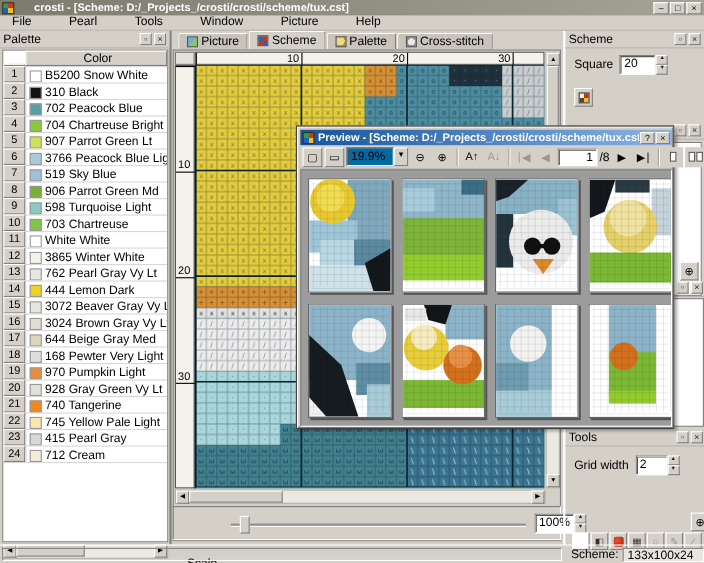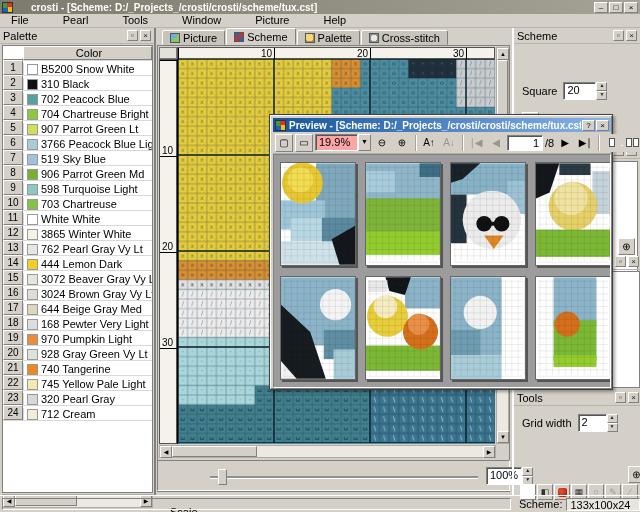--- a/index.html
+++ b/index.html
@@ -67,21 +67,21 @@
   #magnify-btn { left:327px; top:5px; position:absolute; width:17px; height:17px; }
   .spinbox { display:flex; }
   .spin-field { background:#fff; border:1px solid; border-color:#808080 #fff #fff #808080; box-shadow:inset 1px 1px 0 #555; padding:1px 3px; flex:1; font-size:11px; }
   .spin-btns { width:11px; display:flex; flex-direction:column; flex:none; }
   .spin-btns div { flex:1; background:#d4d0c8; border:1px solid; border-color:#fff #808080 #808080 #fff; font-size:5px; line-height:5px; text-align:center; color:#222; }
 
   
   #right-dock { left:512px; top:28px; width:128px; height:467px; border-left:2px solid #fff; }
   .sect-header { height:16px; display:flex; align-items:center; padding:0 3px; border-bottom:1px solid #b8b4ac; }
   .sect-header .dtitle { flex:1; }
-  #scheme-sect-body { padding:6px 8px;margin-top:32px; }
+  #scheme-sect-body { padding:6px 8px; }
   .label-spin { display:flex; align-items:center; gap:6px; }
   .label-spin .spinbox { width:42px; height:18px; }
   .icon-btn { width:17px; height:17px; background:#d4d0c8; border:1px solid; border-color:#fff #808080 #808080 #fff; display:flex; align-items:center; justify-content:center; }
   #picture-body { background:#fff; border:1px solid #808080; height:140px; margin:2px; }
   #tools-buttons { position:absolute; left:6px; top:78px; display:flex; gap:1px; }
   .tbtn { width:16px; height:16px; background:#d4d0c8; border:1px solid; border-color:#fff #808080 #808080 #fff; display:flex; align-items:center; justify-content:center; font-size:9px; color:#333; }
   .tbtn.blank { background:#fff; }
   .tbtn.disabled { color:#9a968c; }
 
   
@@ -93,21 +93,21 @@
   
   #preview-win { left:269px; top:114px; width:344px; height:276px; background:#d4d0c8; border:1px solid #404040; box-shadow:inset 1px 1px 0 #fff, inset -1px -1px 0 #808080, 2px 2px 3px rgba(0,0,0,.35); }
   #preview-title { left:3px; top:3px; width:338px; height:14px; position:absolute; background:linear-gradient(90deg,#16549c,#8ab4e8); display:flex; align-items:center; padding:0 2px; }
   #preview-title .ttext { color:#fff; font-size:10px; font-weight:bold; flex:1; margin-left:3px; white-space:nowrap; overflow:hidden; }
   #preview-toolbar { left:3px; top:17px; width:338px; height:22px; position:absolute; display:flex; align-items:center; gap:2px; padding:0 2px; border-bottom:1px solid #b4b0a8; }
   .pt-btn { width:18px; height:18px; background:#d4d0c8; border:1px solid #d4d0c8; display:flex; align-items:center; justify-content:center; font-size:10px; flex:none; }
   .pt-btn.framed { border-color:#fff #808080 #808080 #fff; }
   .pt-btn.dis { color:#9a968c; }
   .pt-sep { width:1px; height:16px; background:#a8a49c; box-shadow:1px 0 0 #fff; margin:0 2px; flex:none; }
   #pv-zoom { width:56px; height:17px; display:flex; flex:none; }
-  #pv-zoom .zfield { flex:1; background:#fca5a5; border:1px solid; border-color:#808080 #fff #fff #808080; box-shadow:inset 1px 1px 0 #555; padding:1px 3px; }
+  #pv-zoom .zfield { flex:1; background:#0369a1; border:1px solid; border-color:#808080 #fff #fff #808080; box-shadow:inset 1px 1px 0 #555; padding:1px 3px; }
   #pv-zoom .zdrop { width:13px; background:#d4d0c8; border:1px solid; border-color:#fff #808080 #808080 #fff; font-size:7px; text-align:center; line-height:14px; }
   #pv-pageno { width:36px; height:16px; flex:none; }
   .layout-ico { display:flex; gap:1px; }
   .layout-ico i { display:block; width:6px; height:9px; background:#fff; border:1px solid #555; }
   #preview-content { left:3px; top:39px; width:338px; height:234px; position:absolute; background:#9c9c9c; border:1px solid; border-color:#808080 #fff #fff #808080; overflow:hidden; }
   #pages-grid { display:grid; grid-template-columns:repeat(4,76px); grid-auto-rows:104px; gap:10px 9px; padding:7px 0 0 6px; }
   .page-thumb { background:#fff; border:1px solid #666; box-shadow:2px 2px 0 rgba(0,0,0,.45); }
   .page-thumb svg { display:block; width:100%; height:100%; }
 </style>
 </head>
@@ -293,21 +293,21 @@
           <div class="pnum">22</div>
           <div class="pcell">
             <span class="swatch" style="background: rgb(246, 232, 176);"></span>
             <span class="plabel">745 Yellow Pale Light</span>
           </div>
         </div>
         <div class="prow">
           <div class="pnum">23</div>
           <div class="pcell">
             <span class="swatch" style="background: rgb(216, 216, 214);"></span>
-            <span class="plabel">320 Pearl Gray</span>
+            <span class="plabel">415 Pearl Gray</span>
           </div>
         </div>
         <div class="prow">
           <div class="pnum">24</div>
           <div class="pcell">
             <span class="swatch" style="background: rgb(242, 236, 216);"></span>
             <span class="plabel">712 Cream</span>
           </div>
         </div>
       </div>

